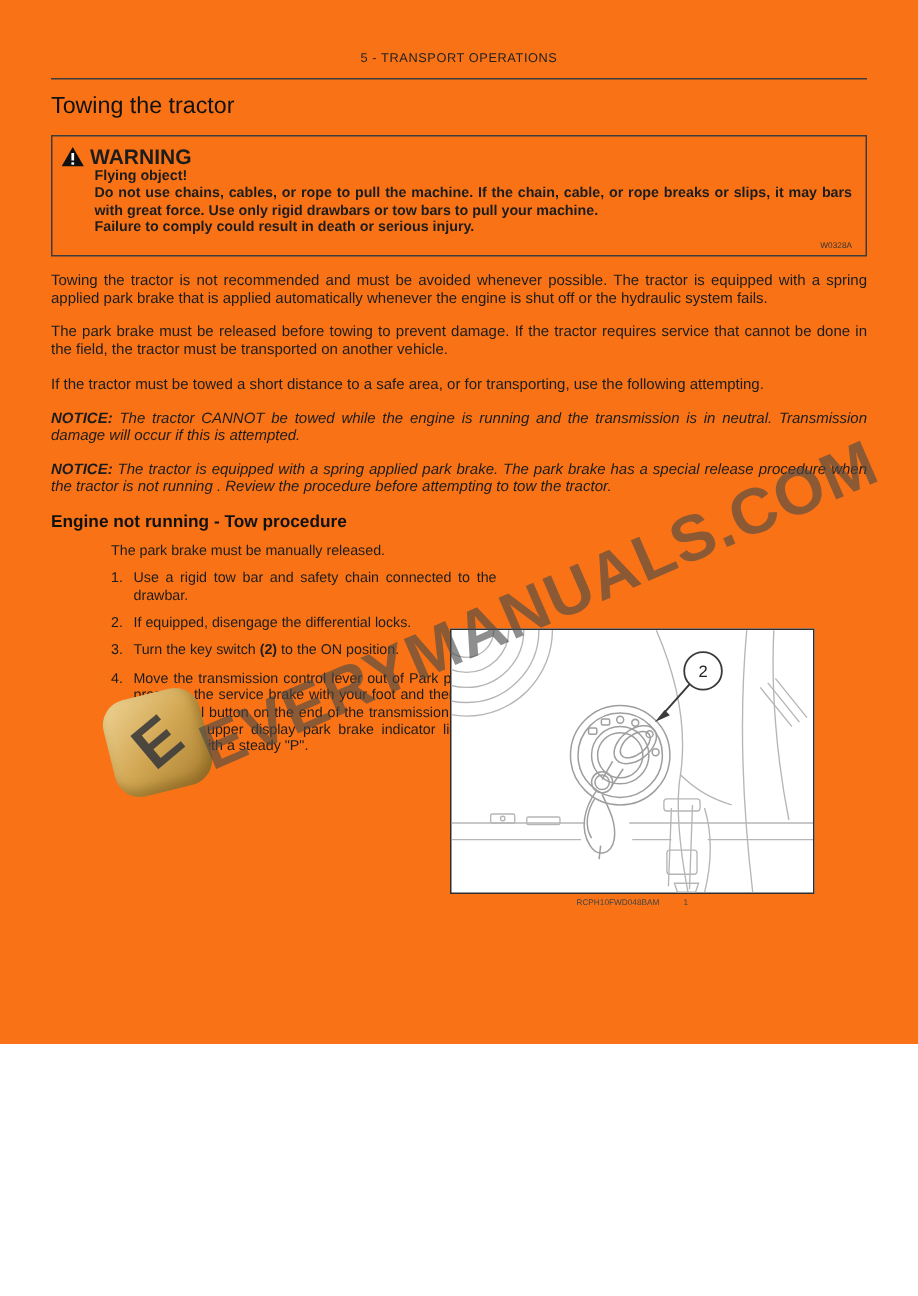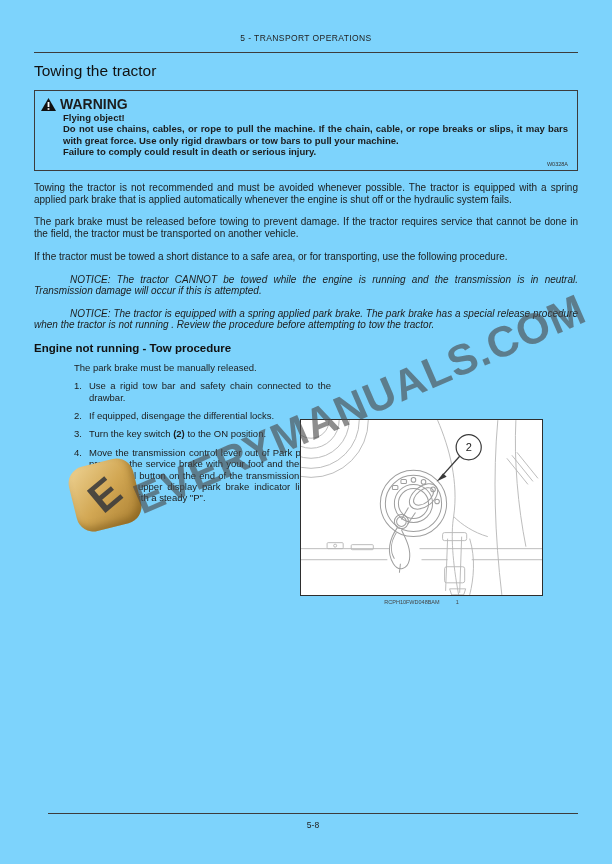--- a/index.html
+++ b/index.html
@@ -1,36 +1,36 @@
 <!DOCTYPE html>
 <html><head>
 <meta charset="utf-8">
 <style>
   html,body { margin:0; padding:0; background:#ffffff; }
   .page {
-    position:relative; width:612px; height:864px; background:#7dd3fc;
+    position:relative; width:612px; height:696px; background:#f97316;
     font-family:"Liberation Sans", sans-serif; color:#1c1c1c; overflow:hidden;
     margin:0 auto;
   }
   .content { padding:33px 34px 0 34px; }
 
   .header-line { text-align:center; font-size:8.5px; letter-spacing:0.4px; color:#222; }
   .rule { border:none; border-top:1.5px solid #3c3c3c; margin:9px 0 0 0; }
   .doc-title { font-size:15.5px; font-weight:400; color:#111; margin-top:9px; }
 
   .warn-box { border:1.5px solid #3c3c3c; margin-top:10px; padding:5px 9px 3px 6px; }
   .warn-head { display:flex; align-items:center; gap:4px; font-weight:bold; font-size:14px; }
   .warn-head svg { display:block; }
   .warn-body { margin-left:22px; font-weight:bold; font-size:9.5px; line-height:11.4px; text-align:justify; }
   .warn-body .hazard { text-align:left; }
   .warn-code { text-align:right; font-size:5.5px; color:#333; margin-top:3px; }
 
   .para { font-size:10px; line-height:11.4px; text-align:justify; margin:11.5px 0 0 0; }
   .notice { font-style:italic; }
-  .notice .nlabel { font-weight:normal;margin-left:36px; }
+  .notice .nlabel { font-weight:bold; }
 
   .sec-heading { font-size:11.5px; font-weight:bold; margin-top:11px; color:#111; }
 
   .left-col { width:257px; font-size:9.5px; line-height:11.4px;margin-left:40px; }
   .intro { margin-top:8px; }
   .steps { margin-top:7px; }
   .step { position:relative; padding-left:15px; margin-top:7px; text-align:justify; }
   .step-num { position:absolute; left:0; top:0; }
 
   .figure-wrap { position:absolute; left:300px; top:419px; width:243px; }
@@ -80,21 +80,21 @@
       <div class="warn-body">
         <div class="hazard">Flying object!</div>
         <div>Do not use chains, cables, or rope to pull the machine. If the chain, cable, or rope breaks or slips, it may bars with great force. Use only rigid drawbars or tow bars to pull your machine.</div>
         <div>Failure to comply could result in death or serious injury.</div>
       </div>
       <div class="warn-code">W0328A</div>
     </div>
 
     <p class="para">Towing the tractor is not recommended and must be avoided whenever possible. The tractor is equipped with a spring applied park brake that is applied automatically whenever the engine is shut off or the hydraulic system fails.</p>
     <p class="para">The park brake must be released before towing to prevent damage. If the tractor requires service that cannot be done in the field, the tractor must be transported on another vehicle.</p>
-    <p class="para">If the tractor must be towed a short distance to a safe area, or for transporting, use the following procedure.</p>
+    <p class="para">If the tractor must be towed a short distance to a safe area, or for transporting, use the following attempting.</p>
 
     <p class="para notice"><span class="nlabel">NOTICE:</span> <span>The tractor CANNOT be towed while the engine is running and the transmission is in neutral. Transmission damage will occur if this is attempted.</span></p>
     <p class="para notice"><span class="nlabel">NOTICE:</span> <span>The tractor is equipped with a spring applied park brake. The park brake has a special release procedure when the tractor is not running . Review the procedure before attempting to tow the tractor.</span></p>
 
     <div class="sec-heading">Engine not running - Tow procedure</div>
 
     <div class="left-col">
       <div class="intro">The park brake must be manually released.</div>
       <div class="steps">
         <div class="step">

